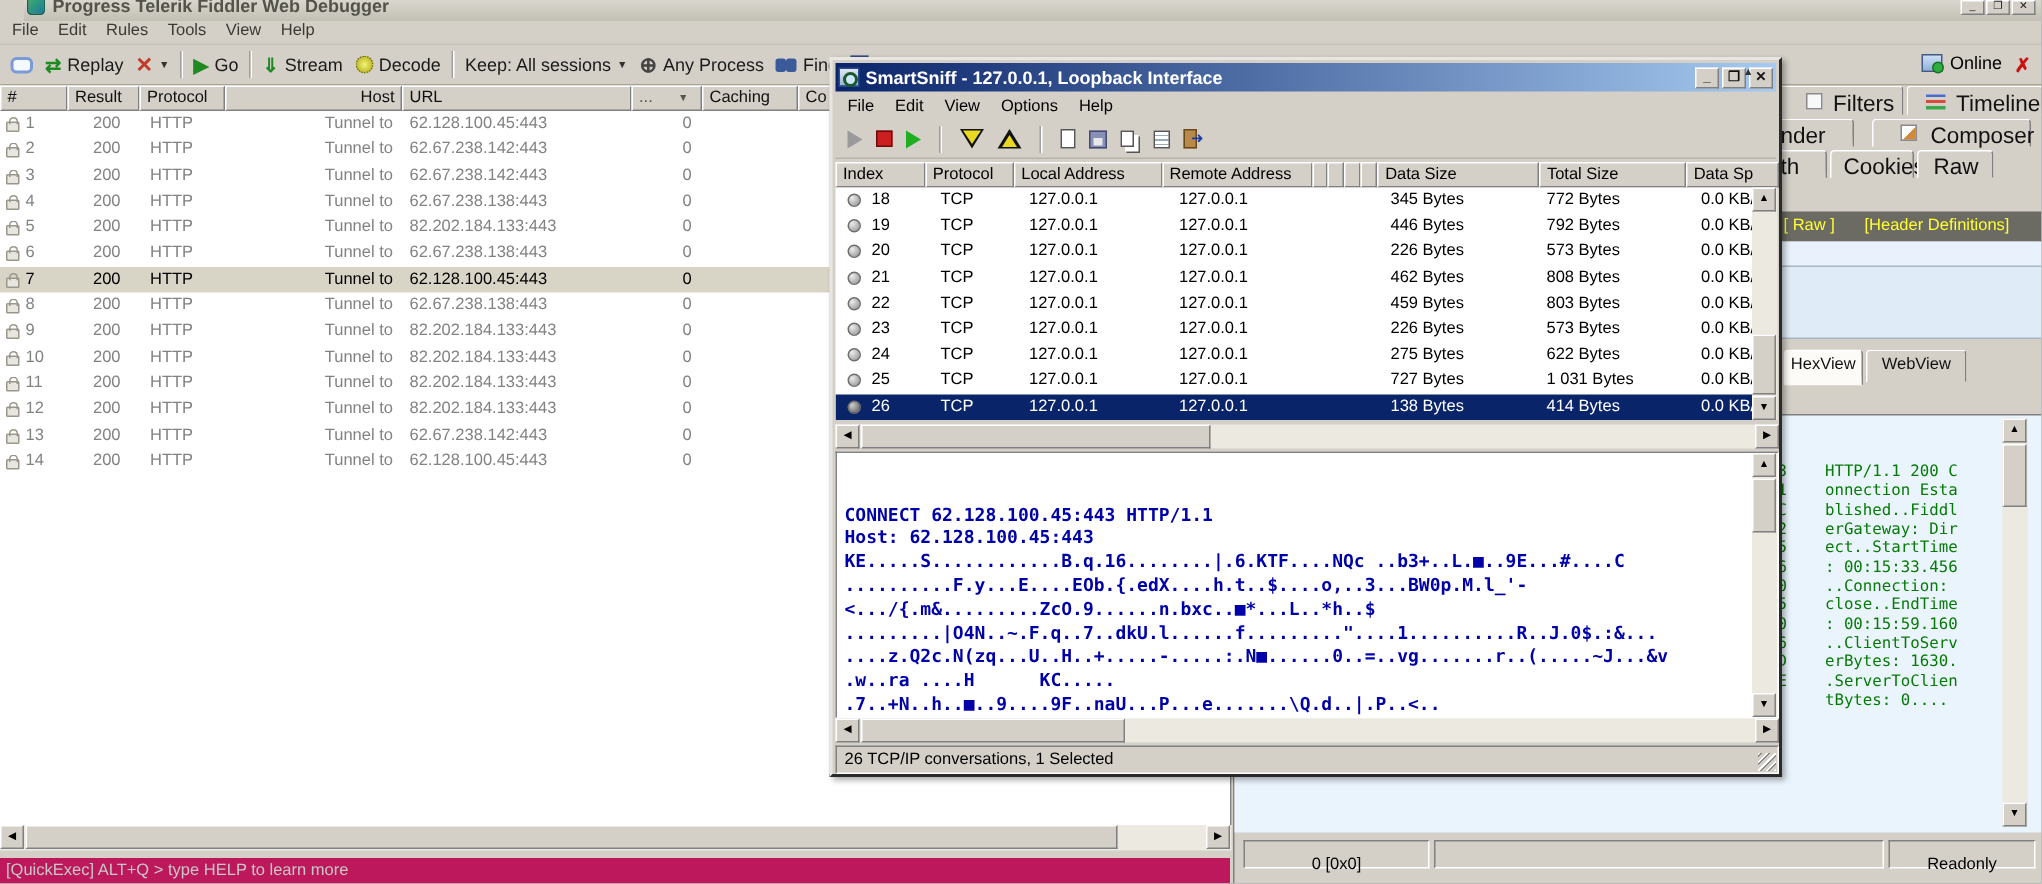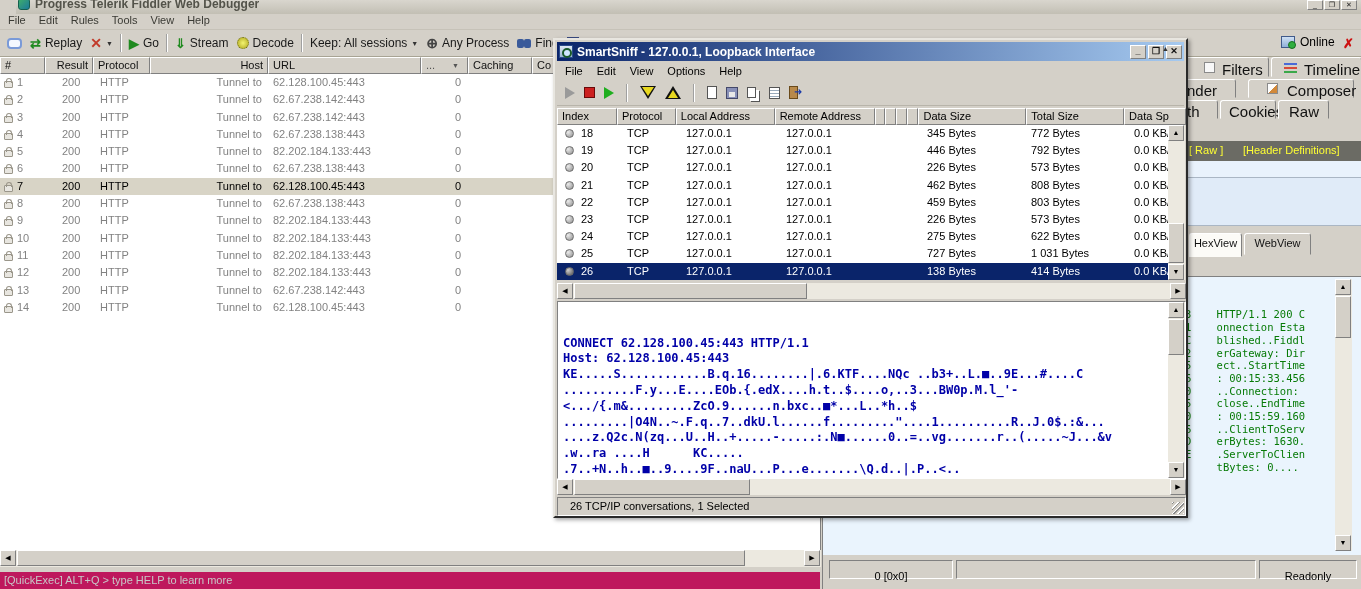--- a/index.html
+++ b/index.html
@@ -34,21 +34,21 @@
   .tb-online { position:absolute; left:1281px; top:5px; display:flex; align-items:center; gap:5px; font-size:12px; }
   .ico-online { width:14px; height:12px; background:linear-gradient(#cfe0f4,#8fb0d8); border:1px solid #405a8a; position:relative; }
   .ico-online::after { content:""; position:absolute; right:-2px; bottom:-2px; width:6px; height:6px; border-radius:50%; background:#2fae3f; border:1px solid #17701f; }
   .tb-closex { position:absolute; left:1343px; top:6px; color:#cc1111; font-weight:bold; font-size:13px; }
 
   
   .f-grid { position:absolute; left:0; top:57px; width:821px; height:493px; background:#fff; border-right:1px solid #808080; overflow:hidden; }
   .f-cols { position:absolute; left:0; top:0; width:900px; height:17px; display:flex; }
   .f-col { height:17px; background:#d4d0c8; border:1px solid; border-color:#fff #808080 #808080 #fff; padding:1px 4px; font-size:11px; color:#111; position:relative; }
   .f-col:nth-child(1){width:45px}
-  .f-col:nth-child(2){width:48px; text-align:right}
+  .f-col:nth-child(2){width:48px; text-align:left}
   .f-col:nth-child(3){width:57px}
   .f-col:nth-child(4){width:118px; text-align:right}
   .f-col:nth-child(5){width:153px}
   .f-col:nth-child(6){width:47px; color:#555}
   .f-col:nth-child(7){width:64px}
   .f-col:nth-child(8){width:68px}
   .f-dropdown-arrow { position:absolute; left:452px; top:5px; font-size:7px; color:#555; }
   .f-rows { position:absolute; left:0; top:17px; width:821px; }
   .f-row { position:relative; height:17.3px; color:#828282; }
   .f-row.sel { background:#d8d4c6; color:#000; }
@@ -131,21 +131,21 @@
   .sel .led { background:radial-gradient(circle at 30% 30%,#cfcfcf,#555); }
   .sc-led { left:8px; } .sc-idx { left:24px; } .sc-prot { left:70px; } .sc-loc { left:129px; }
   .sc-rem { left:229px; } .sc-dsz { left:370px; } .sc-tsz { left:474px; } .sc-spd { left:577px; }
 
   .s-vscroll1 { position:absolute; left:613px; top:85px; width:17px; height:155px; background:#ece9e0; }
   .s-hscroll1 { position:absolute; left:2px; top:243px; width:629px; height:16px; background:#ece9e0; }
   .s-dataview { position:absolute; left:2px; top:261px; width:629px; height:178px; background:#fff; border:1px solid; border-color:#808080 #fff #fff #808080; overflow:hidden; }
   .s-pre { position:absolute; left:5px; top:2px; font-family:"DejaVu Sans Mono",monospace; font-weight:bold; font-size:12px; line-height:15.8px; color:#0000a8; white-space:pre; }
   .s-vscroll2 { position:absolute; right:0; top:0; width:17px; height:176px; background:#ece9e0; }
   .s-hscroll2 { position:absolute; left:2px; top:439px; width:629px; height:16px; background:#ece9e0; }
-  .s-statusbar { position:absolute; left:2px; top:457px; width:629px; height:19px; border:1px solid; border-color:#808080 #fff #fff #808080; padding:2px 12px; background:#d4d0c8; }
+  .s-statusbar { position:absolute; left:2px; top:457px; width:629px; height:19px; border:1px solid; border-color:#808080 #fff #fff #808080; padding:2px 5px; background:#d4d0c8; }
   .s-grip { position:absolute; right:1px; bottom:1px; width:12px; height:12px; background:repeating-linear-gradient(135deg,#fff 0 1px,#8a8a8a 1px 2px,#d4d0c8 2px 4px); }
 </style>
 </head>
 <body>
 
 <div id="screen">
 
   <div>
 
     <div class="f-titlebar">

